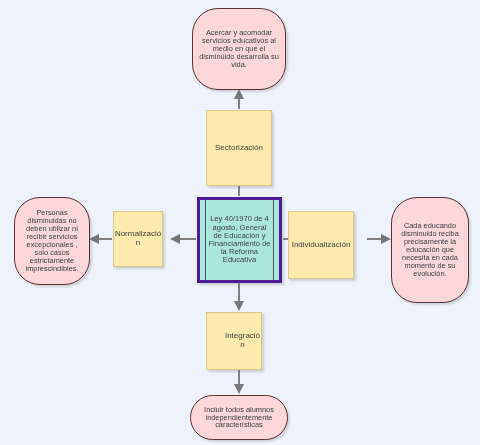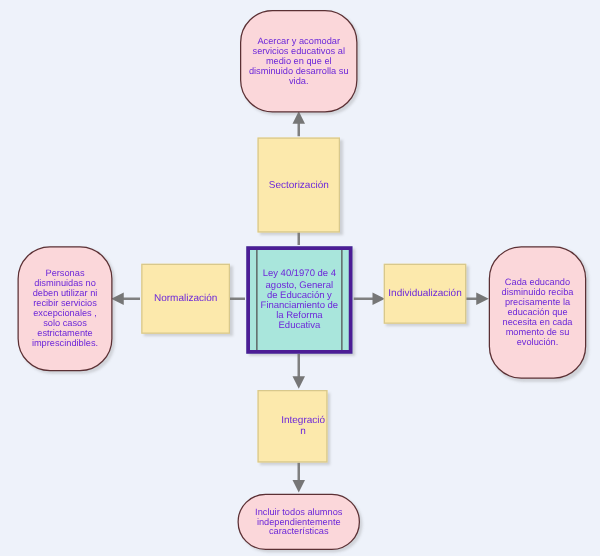--- a/index.html
+++ b/index.html
@@ -25,21 +25,21 @@
     width: 480px;
     height: 445px;
   }
   .node {
     position: absolute;
     box-sizing: border-box;
     display: flex;
     align-items: center;
     justify-content: center;
     text-align: center;
-    color: #6d28d9;
+    color: #404040;
     z-index: 2;
   }
   .node .txt {
     display: block;
     width: 100%;
     line-height: 1.08;
     word-wrap: break-word;
   }
 
   
@@ -143,33 +143,33 @@
   </svg>
 
   <div class="node pink-node" style="left:192px; top:8px; width:94px; height:82px;">
     <span class="txt">Acercar y acomodar servicios educativos al medio en que el disminuido desarrolla su vida.</span>
   </div>
 
   <div class="node yellow-node" style="left:206px; top:110px; width:66px; height:76px;">
     <span class="txt">Sectorización</span>
   </div>
 
-  <div class="node pink-node" style="left:14px; top:197px; width:76px; height:100px;">
+  <div class="node pink-node" style="left:14px; top:197px; width:76px; height:88px;">
     <span class="txt">Personas disminuidas no deben utilizar ni recibir servicios excepcionales , solo casos estrictamente imprescindibles.</span>
   </div>
 
-  <div class="node yellow-node" style="left:113px; top:211px; width:71px; height:56px;">
+  <div class="node yellow-node" style="left:113px; top:211px; width:50px; height:56px;">
     <span class="txt">Normalización</span>
   </div>
 
   <div class="node center-node" style="left:197px; top:197px; width:85px; height:86px;">
     <span class="txt">Ley 40/1970 de 4 agosto, General de Educación y Financiamiento de la Reforma Educativa</span>
   </div>
 
-  <div class="node yellow-node" style="left:307px; top:211px; width:66px; height:48px;">
+  <div class="node yellow-node" style="left:288px; top:211px; width:66px; height:68px;">
     <span class="txt">Individualización</span>
   </div>
 
   <div class="node pink-node" style="left:391px; top:197px; width:78px; height:106px;">
     <span class="txt">Cada educando disminuido reciba precisamente la educación que necesita en cada momento de su evolución.</span>
   </div>
 
   <div class="node yellow-node" style="left:206px; top:312px; width:56px; height:58px;padding-left:17px;">
     <span class="txt">Integración</span>
   </div>

